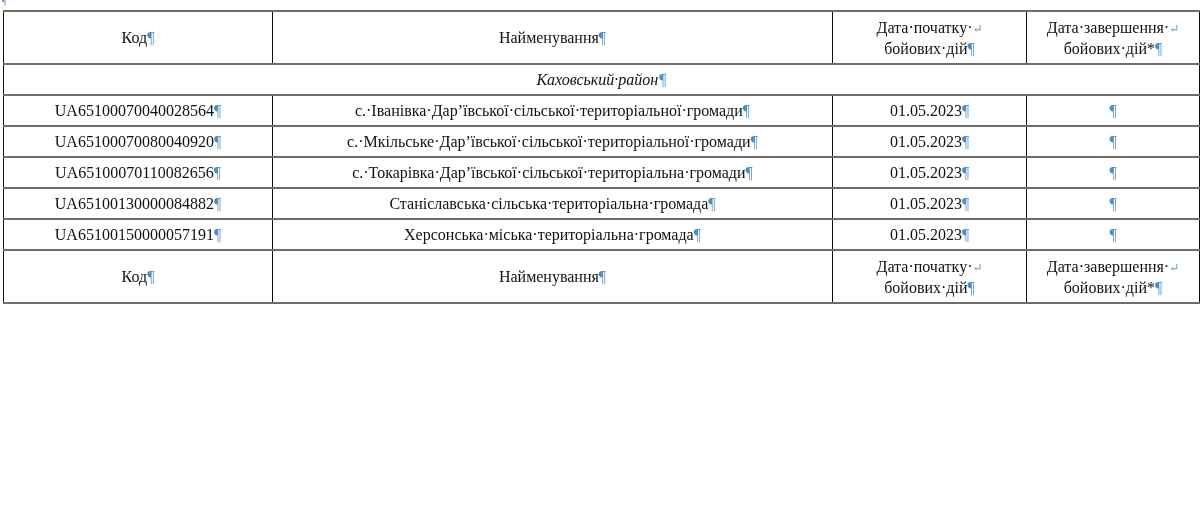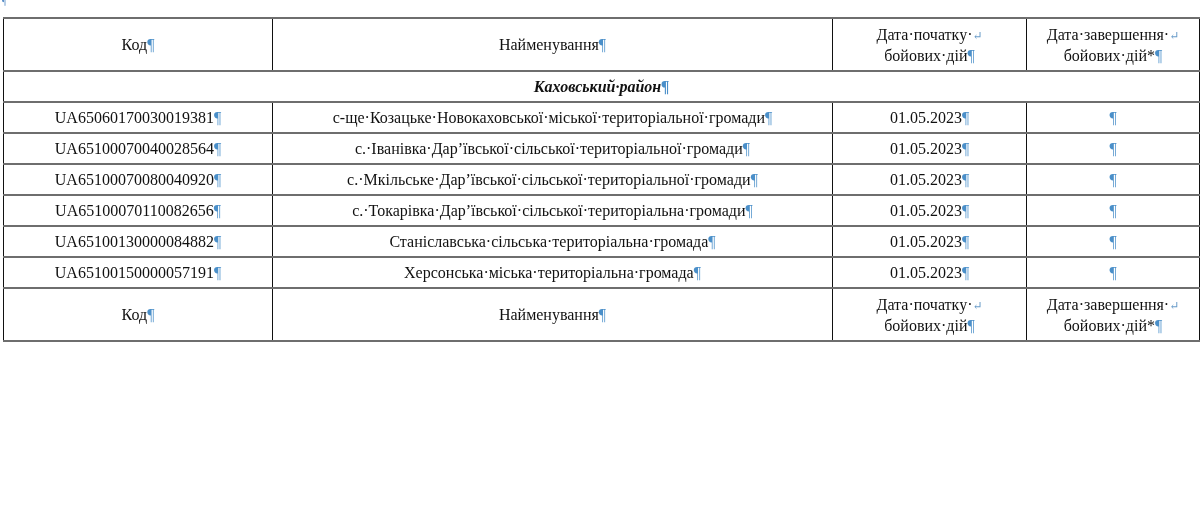--- a/index.html
+++ b/index.html
@@ -1,30 +1,30 @@
 <!DOCTYPE html>
 <html><head>
   <meta charset="utf-8">
   <style>
     html, body { margin: 0; padding: 0; background: #ffffff; }
     body { width: 1200px; height: 530px; overflow: hidden; position: relative;
            font-family: "Liberation Serif", "DejaVu Serif", serif; color: #111; }
     .top-mark { position: absolute; left: 2px; top: -3px; font-size: 9px; color: #5b8fc7; }
-    table.doc { position: absolute; left: 3px; top: 17px; border-collapse: collapse;
+    table.doc { position: absolute; left: 3px; top: 10px; border-collapse: collapse;
                 table-layout: fixed; width: 1196px; }
     table.doc col.c1 { width: 269px; }
     table.doc col.c2 { width: 560px; }
     table.doc col.c3 { width: 194px; }
     table.doc col.c4 { width: 173px; }
     table.doc td { border-left: 1.5px solid #111; border-right: 1.5px solid #111;
                    border-top: 2px solid #6e6e6e; border-bottom: 2px solid #6e6e6e;
                    padding: 0 4px; font-size: 16px; line-height: 19px;
                    text-align: center; vertical-align: middle; white-space: nowrap; overflow: hidden; }
     tr.hdr td { height: 51px; }
-    tr.grp td { height: 29px; font-weight: bold; font-style: italic; }
+    tr.grp td { height: 29px; font-weight: normal; font-style: italic; }
     tr.row td { height: 29px; }
     td.endcell { text-align: left; padding-left: 6px; }
     .pm { color: #4a8fc9; }
     .lb { color: #6a9cc9; font-size: 12px; }
   </style>
 </head>
 <body>
 
 <span class="top-mark">¶</span>
 
@@ -39,26 +39,20 @@
     <tr class="hdr">
       <td><span>Код</span><span class="pm">¶</span></td>
       <td><span>Найменування</span><span class="pm">¶</span></td>
       <td><span>Дата·початку·</span><span class="lb">↵</span><br><span>бойових·дій</span><span class="pm">¶</span></td>
       <td><span>Дата·завершення·</span><span class="lb">↵</span><br><span>бойових·дій*</span><span class="pm">¶</span></td>
     </tr>
   </tbody>
   <tbody id="body-rows">
       <tr class="grp">
       <td colspan="4"><span>Каховський·район</span><span class="pm">¶</span></td>
-      </tr>
-      <tr class="row">
-        <td><span>UA65060170030019381</span><span class="pm">¶</span></td>
-        <td><span>с-ще·Козацьке·Новокаховської·міської·територіальної·громади</span><span class="pm">¶</span></td>
-        <td><span>01.05.2023</span><span class="pm">¶</span></td>
-        <td class="endcell"><span></span><span class="pm">¶</span></td>
       </tr>
       <tr class="row">
         <td><span>UA65100070040028564</span><span class="pm">¶</span></td>
         <td><span>с.·Іванівка·Дар’ївської·сільської·територіальної·громади</span><span class="pm">¶</span></td>
         <td><span>01.05.2023</span><span class="pm">¶</span></td>
         <td class="endcell"><span></span><span class="pm">¶</span></td>
       </tr>
       <tr class="row">
         <td><span>UA65100070080040920</span><span class="pm">¶</span></td>
         <td><span>с.·Мкільське·Дар’ївської·сільської·територіальної·громади</span><span class="pm">¶</span></td>

